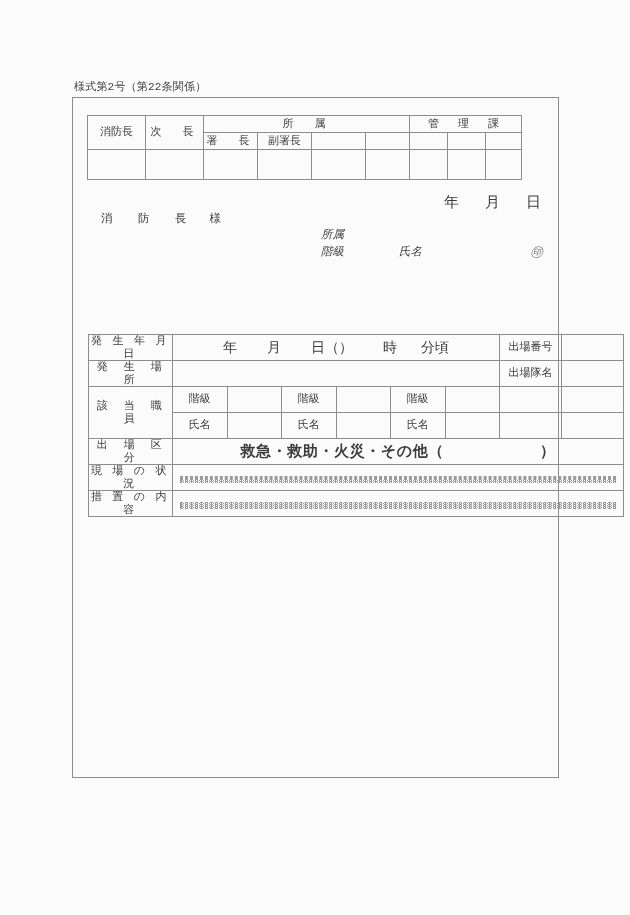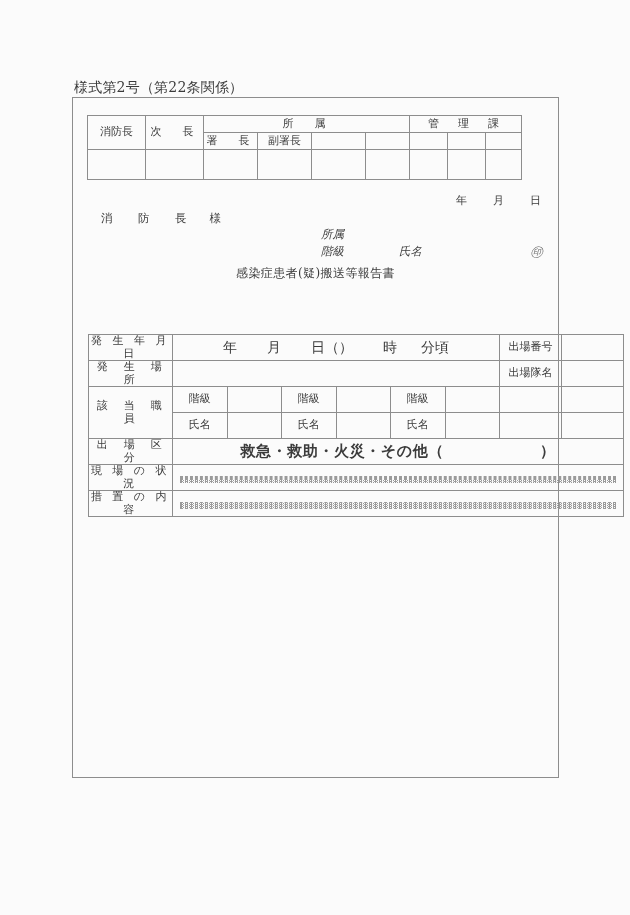--- a/index.html
+++ b/index.html
@@ -27,24 +27,25 @@
     width: 487px;
     height: 681px;
     border: 1px solid #8d8d8d;
     background: #fbfbfb;
   }
 
   .form-code {
     position: absolute;
     left: 74px;
     top: 79px;
-    font-size: 14px;
+    font-size: 11px;
     letter-spacing: .2px;
     white-space: nowrap;
     color: #3b3b3b;
+    font-family: Liberation Mono, monospace;
   }
 
   
   table.grid {
     border-collapse: collapse;
     table-layout: fixed;
   }
   table.grid td {
     border: 1px solid #8d8d8d;
     padding: 0;
@@ -70,21 +71,21 @@
   }
   table.approval td.blank-row { height: 30px; }
   .sp2 { letter-spacing: 5px; padding-left: 5px; }
   .sp3 { letter-spacing: 4px; padding-left: 4px; }
 
   
   .date-line {
     position: absolute;
     right: 17px;
     top: 95px;
-    font-size: 11px;
+    font-size: 15px;
     white-space: nowrap;
   }
   .date-line span { display: inline-block; }
   .date-line .y { margin-right: 26px; }
   .date-line .m { margin-right: 26px; }
 
   .addressee {
     position: absolute;
     left: 28px;
     top: 113px;
@@ -282,21 +283,20 @@
     <div class="row">
       <span class="lbl-affil">所属</span>
     </div>
     <div class="row">
       <span class="lbl-rank">階級</span>
       <span class="lbl-name">氏名</span>
       <span class="seal">㊞</span>
     </div>
   </div>
 
-  <div class="doc-title">感染症患者(疑)搬送等報告書</div>
 
   <div class="main-wrap">
     <table class="grid main">
 
       <tbody>
           <tr>
         <td class="lbl">発 生 年 月 日</td>
         <td class="val" colspan="6">
           <span class="datecells">
             <i class="g1">年</i><i class="g2">月</i><i>日（</i><i class="g3">）</i><i class="g4">時</i><i>分頃</i>

